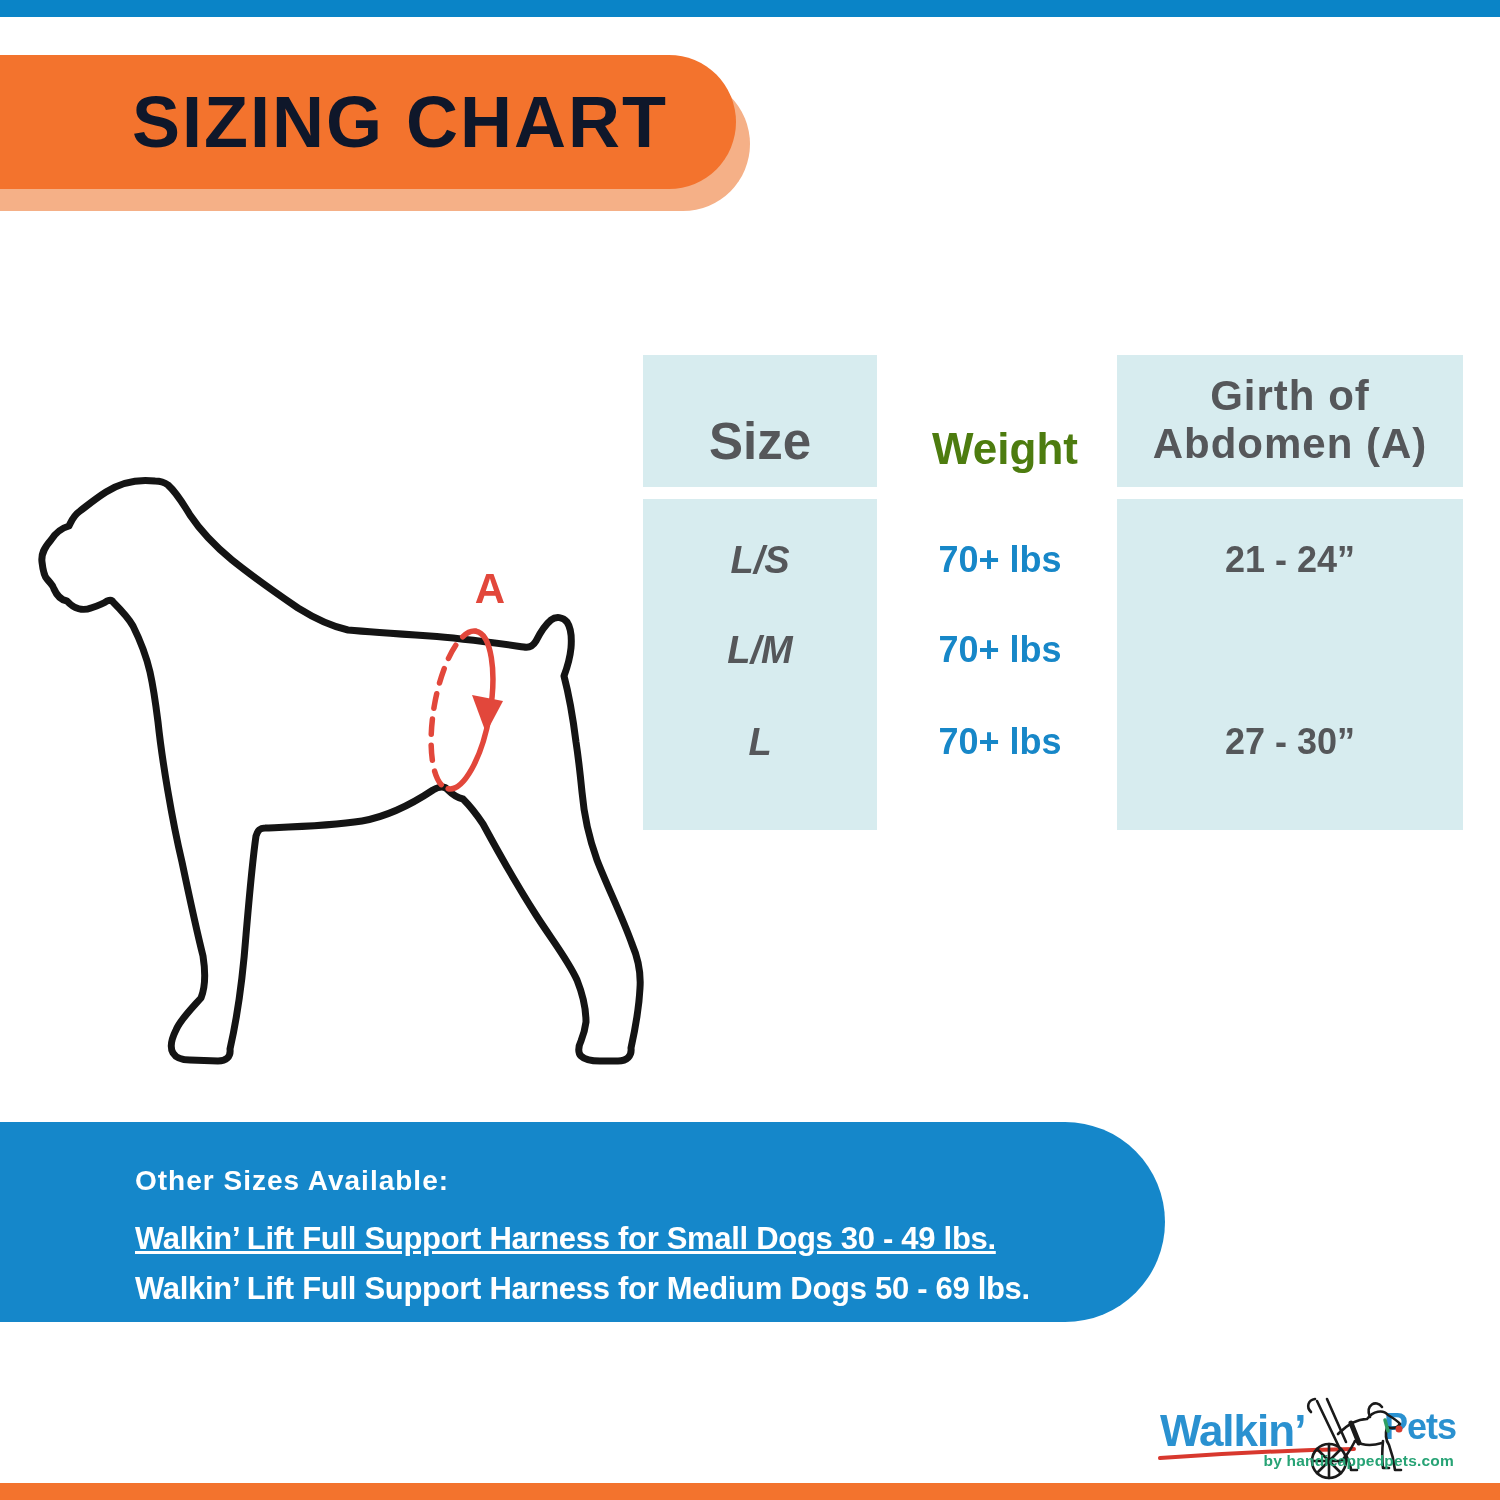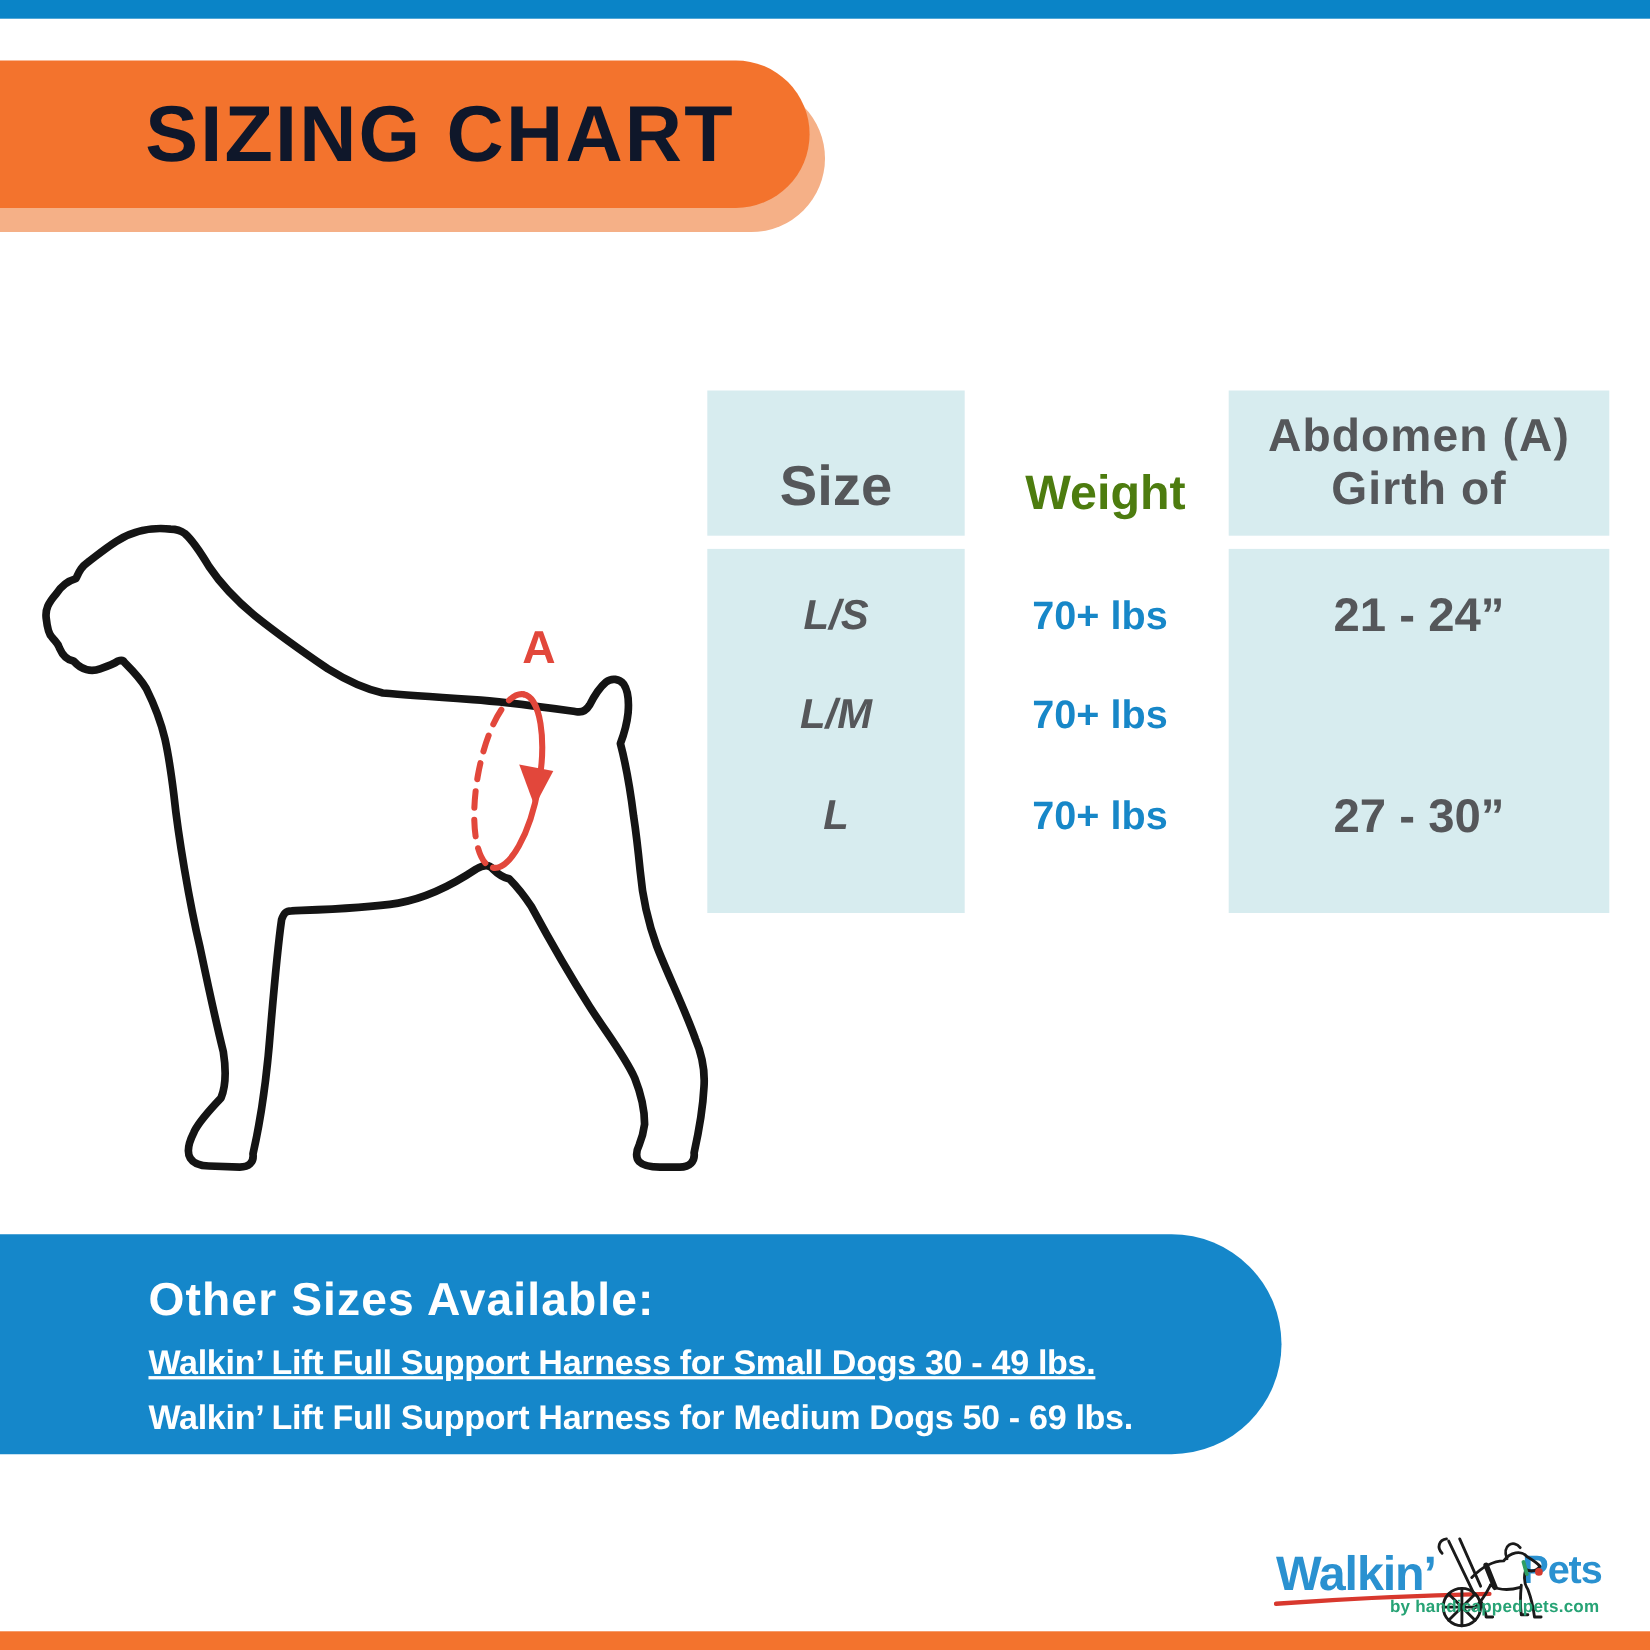--- a/index.html
+++ b/index.html
@@ -21,26 +21,26 @@
   .hdr-size-bg{left:643px;top:355px;width:234px;height:132px;}
   .hdr-girth-bg{left:1117px;top:355px;width:346px;height:132px;}
   .body-size-bg{left:643px;top:499px;width:234px;height:331px;}
   .body-girth-bg{left:1117px;top:499px;width:346px;height:331px;}
   .tbl-text{position:absolute;text-align:center;color:#55575a;font-weight:bold;white-space:nowrap;}
   .hdr-size-t{left:643px;top:420px;width:234px;font-size:51px;line-height:44px;}
   .hdr-weight-t{left:900px;top:426px;width:210px;font-size:44px;line-height:46px;color:#4d7c0f;}
   .hdr-girth-t{left:1117px;top:372px;width:346px;font-size:42px;line-height:48px;letter-spacing:1px;}
   .col-size{left:643px;width:234px;font-size:38px;line-height:40px;font-style:italic;}
   .col-weight{left:900px;width:200px;font-size:36px;line-height:40px;color:#1787c8;}
-  .col-girth{left:1117px;width:346px;font-size:43px;line-height:40px;}
+  .col-girth{left:1117px;width:346px;font-size:36px;line-height:40px;}
   .row1{top:540px;} .row2{top:630px;} .row3{top:722px;}
   
   .blue-banner{left:0;top:1122px;width:1165px;height:200px;background:#1587ca;border-radius:0 100px 100px 0;}
   .bb-text{position:absolute;left:135px;color:#ffffff;font-weight:bold;white-space:nowrap;}
-  .bb-heading{top:1158px;font-size:42px;line-height:46px;letter-spacing:1px;}
+  .bb-heading{top:1158px;font-size:28px;line-height:46px;letter-spacing:1px;}
   .bb-line1{top:1221px;font-size:31px;line-height:36px;letter-spacing:-0.3px;text-decoration:underline;}
   .bb-line2{top:1271px;font-size:31px;line-height:36px;letter-spacing:-0.3px;}
   
   .brand1{left:1160px;top:1406px;font-size:44px;font-weight:bold;color:#2a91d0;letter-spacing:-1px;}
   .brand2{right:44px;top:1406px;font-size:36px;font-weight:bold;color:#2a91d0;letter-spacing:-1px;}
   .tagline{right:46px;top:1452px;font-size:15.5px;font-weight:bold;color:#27a375;letter-spacing:0.2px;text-align:center;}
   svg{display:block;}
 </style>
 </head>
 <body>
@@ -120,22 +120,22 @@
   </svg>
 
   <div class="abs cell-bg hdr-size-bg"></div>
   <div class="abs cell-bg hdr-girth-bg"></div>
   <div class="abs cell-bg body-size-bg"></div>
   <div class="abs cell-bg body-girth-bg"></div>
 
   <div class="tbl-text hdr-size-t">Size</div>
   <div class="tbl-text hdr-weight-t">Weight</div>
   <div class="tbl-text hdr-girth-t">
+    <div>Girth of</div>
     <div>Abdomen (A)</div>
-    <div>Girth of</div>
   </div>
 
   <div class="tbl-text col-size row1">L/S</div>
   <div class="tbl-text col-weight row1">70+ lbs</div>
   <div class="tbl-text col-girth row1">21 - 24”</div>
 
   <div class="tbl-text col-size row2">L/M</div>
   <div class="tbl-text col-weight row2">70+ lbs</div>
 
   <div class="tbl-text col-size row3">L</div>

